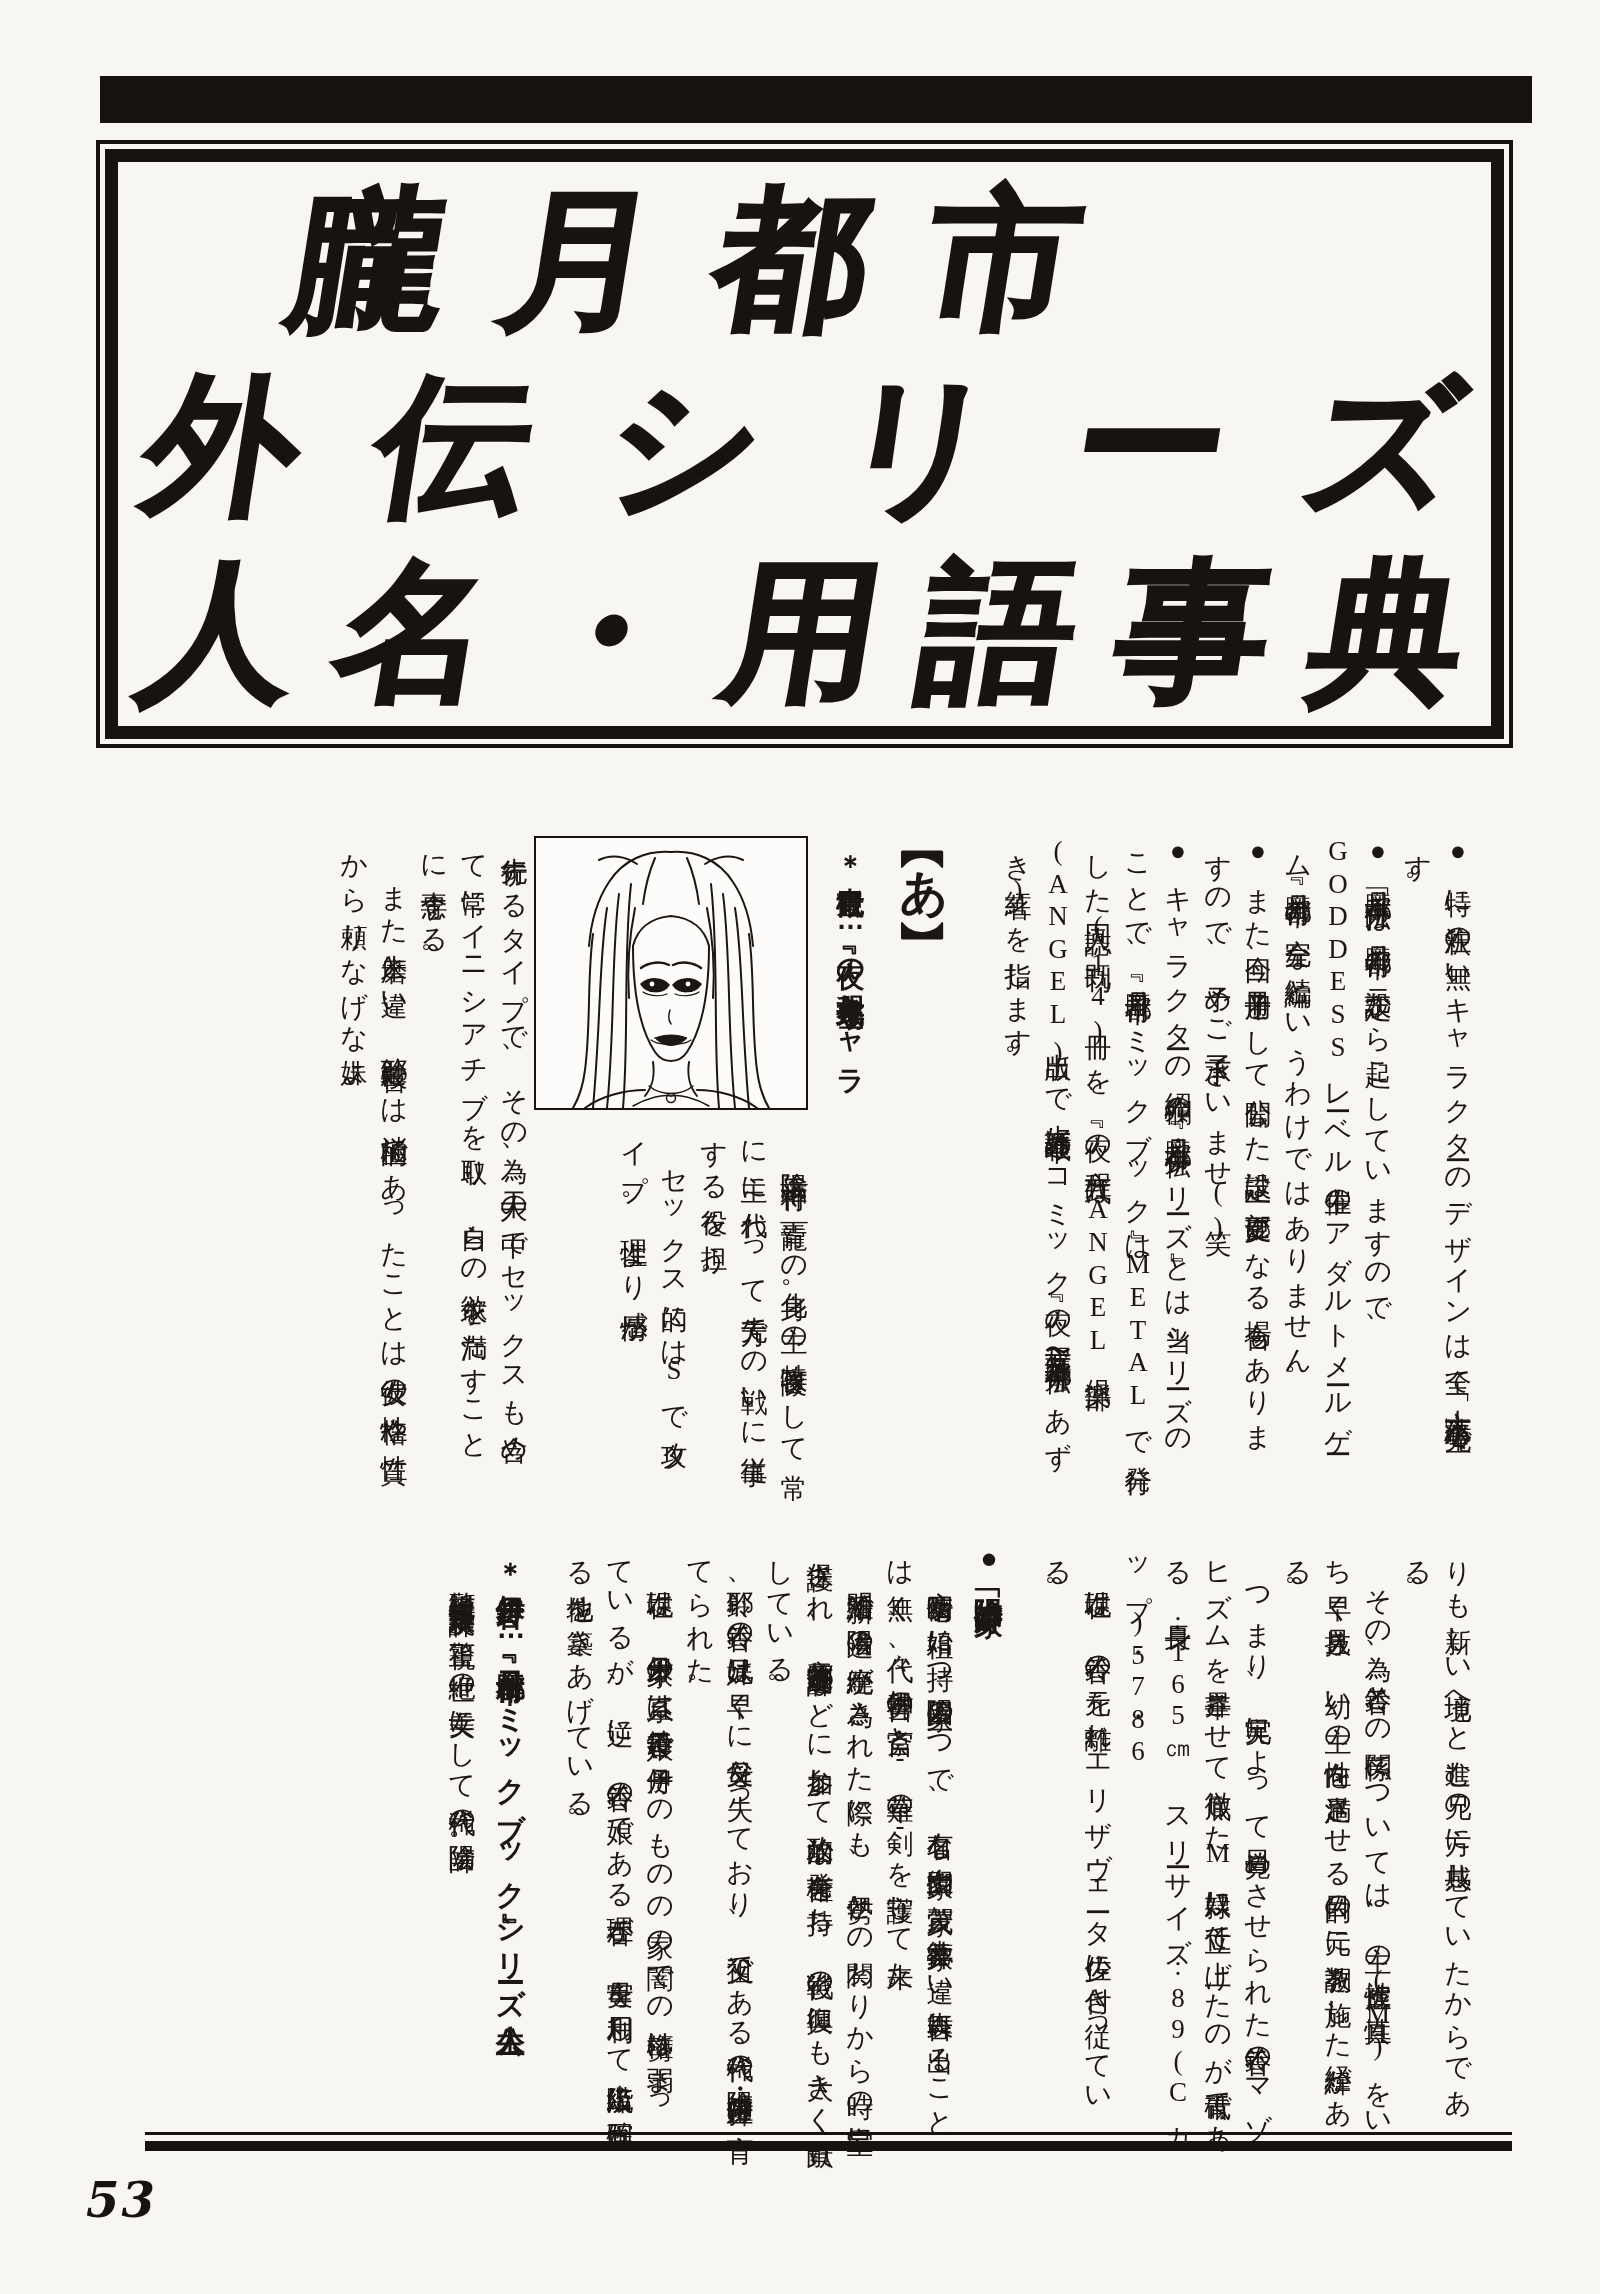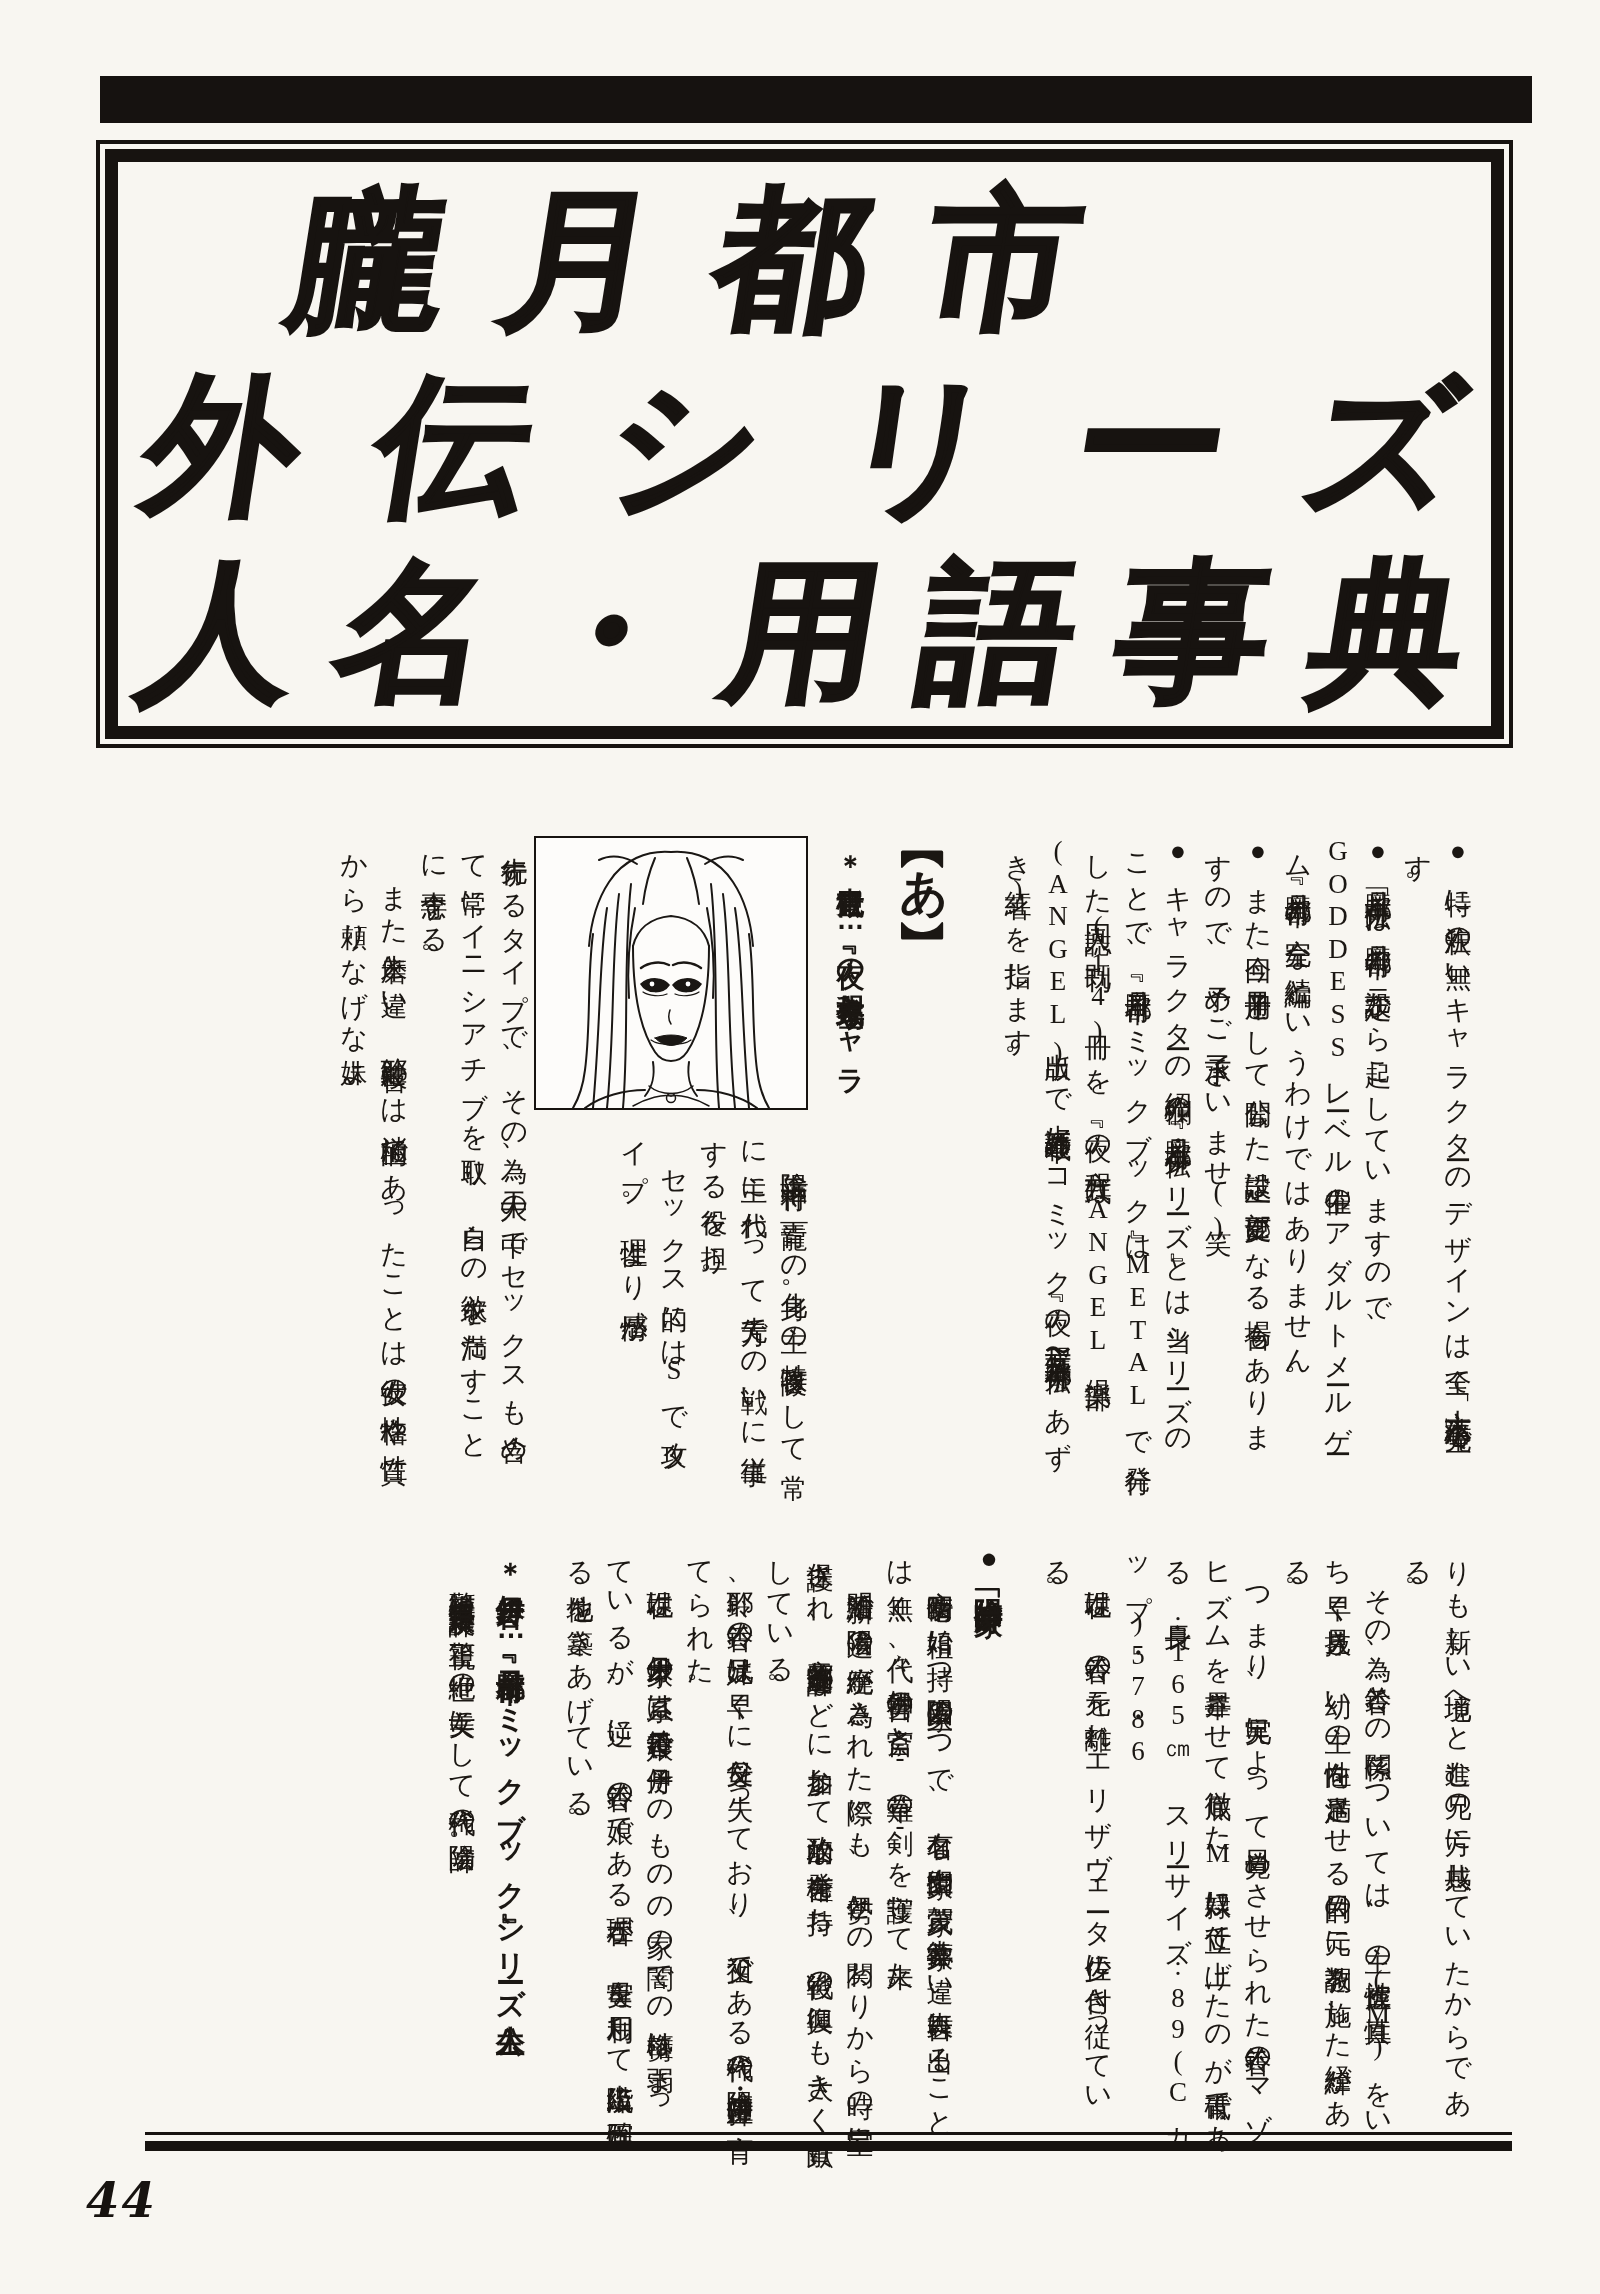--- a/index.html
+++ b/index.html
@@ -172,15 +172,15 @@
       <p class="body">　明治維新で陰陽道の廃絶が為された際にも、伊勢との関わりから時の皇室に保護され、帝都霊的改造計画などに参加して政治的な発言権を持ち、戦後の復興にも大きく貢献している。</p>
       <p class="body">　鈴耶、鈴香の兄妹は早くに父母を失っており、祖父である稀代の陰陽師・伊丹弾正に育てられた。</p>
       <p class="body">　現在は、伊丹本家の直系は鈴香母娘で伊丹そのものの家の闇での権勢は弱まっているが、逆に、鈴香の娘である理香が、実母を利用して上流階級に確固たる地位を築きあげている。</p>
       <p class="heading">＊伊丹鈴香……『朧月都市コミックブック』シリーズ主人公</p>
       <p class="body">　警視庁特捜本部超常対策課課長。警視正。絶世の美女にして稀代の陰陽師。</p>
     </div>
 
   <div class="rule-thin"></div>
   <div class="rule-thick"></div>
 
-  <div class="page-number">44</div>
+  <div class="page-number">53</div>
 
 </div>
 
 </body></html>

